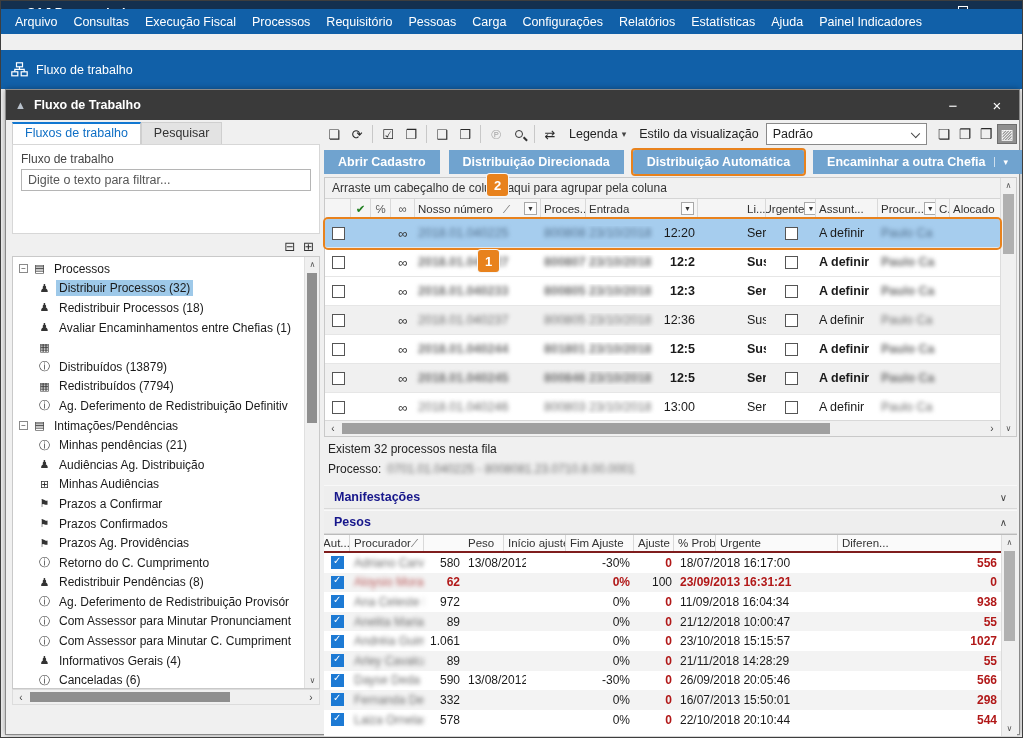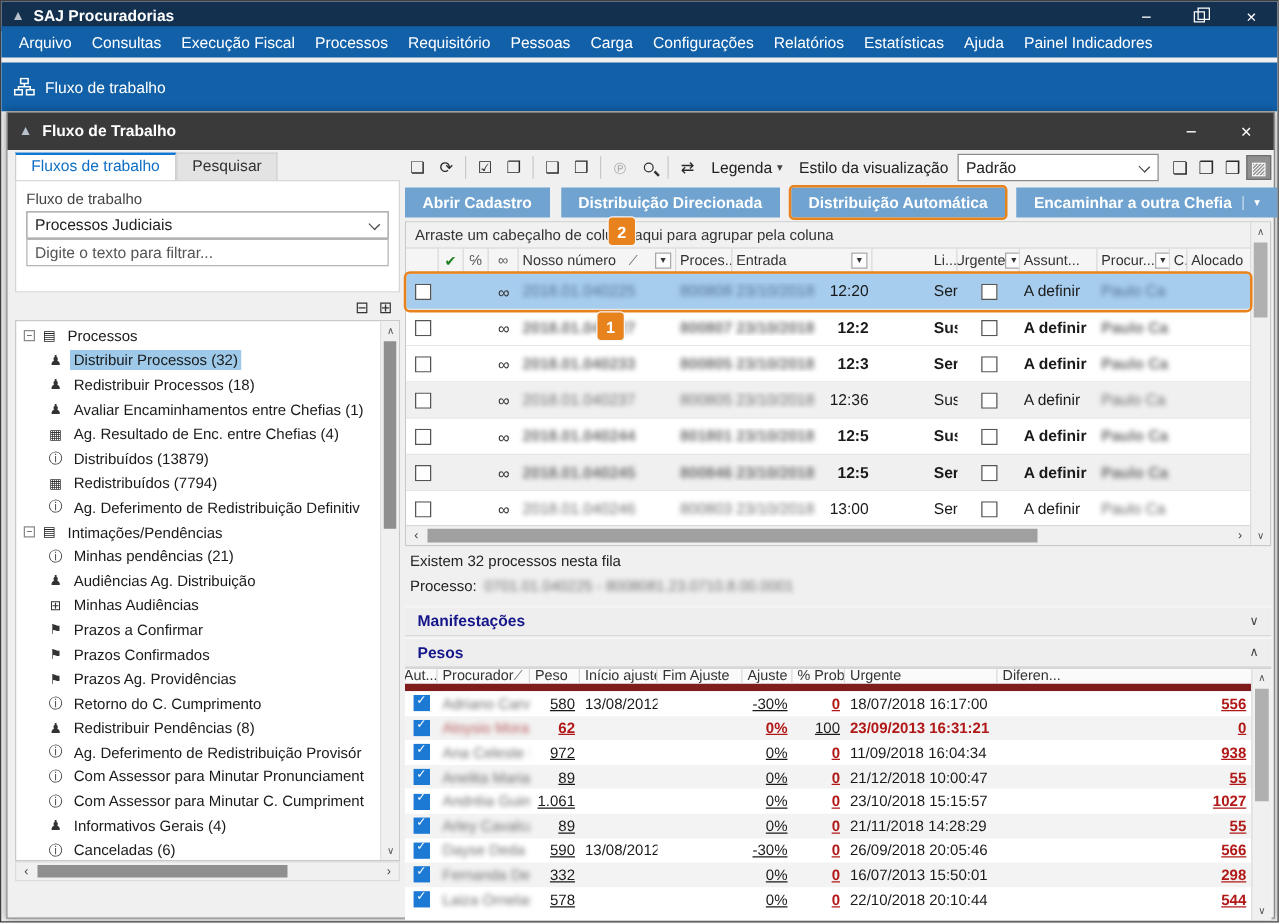--- a/index.html
+++ b/index.html
@@ -8,21 +8,21 @@
          border:1px solid #3e3e3e; }
 
   
   .titlebar { position:absolute; left:0; top:0; right:0; height:24px; background:#14304f; display:flex; align-items:center; color:#fff; }
   .titlebar .logo { margin:0 7px 0 8px; font-size:11px; color:#b9c2cc; }
   .titlebar .t { font-size:12.5px; font-weight:bold; }
   .wctrl { margin-left:auto; display:flex; height:100%; }
   .wbtn { width:42px; height:100%; display:flex; align-items:center; justify-content:center; color:#fff; font-size:14px; }
   .restore-glyph { width:9px; height:9px; border:1px solid #fff; position:relative; }
   .restore-glyph::before { content:""; position:absolute; left:2px; top:-4px; width:8px; height:8px; border:1px solid #fff; }
-  .menubar { position:absolute; left:0; top:20px; right:0; height:25px; background:#1160a8; display:flex; align-items:center; padding-left:6px; }
+  .menubar { position:absolute; left:0; top:8px; right:0; height:25px; background:#1160a8; display:flex; align-items:center; padding-left:6px; }
   .menubar .mi { color:#fff; font-size:12.5px; padding:4px 8px; white-space:nowrap; }
   .quickbar { position:absolute; left:0; top:49px; right:0; height:39px; background:#1160a8; display:flex; align-items:center; color:#fff; }
   .quickbar .qi { margin:0 8px 0 10px; display:flex; }
   .quickbar .ql { font-size:12.5px; }
 
   
   .window { position:absolute; left:4px; top:88px; width:1015px; height:646px; background:#f0f0f0; border:1px solid #8a8a8a; box-shadow:0 0 6px rgba(0,0,0,.35); }
   .win-title { position:absolute; left:0; top:0; right:0; height:30px; background:#3a3a3a; display:flex; align-items:center; color:#fff; }
   .win-title .logo { margin:0 8px 0 9px; font-size:11px; color:#b9c2cc; }
   .win-title .t { font-size:12.5px; font-weight:bold; }
@@ -107,32 +107,32 @@
   .g-hscroll { position:absolute; left:0; right:16px; bottom:0; height:16px; background:#f0f0f0; border-top:1px solid #d9d9d9; }
   .g-hscroll .thumb { position:absolute; left:17px; right:170px; top:2px; bottom:2px; background:#a0a0a0; }
 
   .statline { position:absolute; left:322px; top:352px; font-size:12px; color:#222; }
   .procline { position:absolute; left:322px; top:372px; font-size:12px; color:#222; display:flex; gap:6px; }
   .band { position:absolute; left:318px; width:693px; height:24px; background:#eee; border-bottom:1px solid #d9d9d9; border-top:1px solid #f8f8f8; display:flex; align-items:center; padding:0 10px; }
   .band .bt { font-size:12.5px; font-weight:bold; color:#16168b; }
   .band .bc { margin-left:auto; font-size:10px; color:#444; }
 
   .pesos { position:absolute; left:318px; top:444px; width:693px; height:202px; background:#fff; border-top:1px solid #bbb; }
-  .phead { position:absolute; left:0; top:0; right:16px; height:18px; background:#fafafa; border-bottom:6px solid #7f1d1d; display:flex; font-size:11.5px; color:#333; }
+  .phead { position:absolute; left:0; top:0; right:16px; height:18px; background:#fafafa; border-bottom:2px solid #7f1d1d; display:flex; font-size:11.5px; color:#333; }
   .phead .hc { display:flex; align-items:center; padding:0 4px; border-right:1px solid #d9d9d9; overflow:hidden; white-space:nowrap; }
   .p-aut{width:26px;flex:none;justify-content:center;} .p-name{width:74px;flex:none;}
   .p-peso{width:40px;flex:none;justify-content:flex-end;} .p-ini{width:62px;flex:none;}
   .p-fim{width:68px;flex:none;} .p-aju{width:40px;flex:none;justify-content:flex-end;}
   .p-pro{width:42px;flex:none;justify-content:flex-end;} .p-urg{width:122px;flex:none;}
   .p-dif{flex:1;justify-content:flex-end;border-right:none !important;}
   .prows { position:absolute; left:0; top:18px; right:16px; }
   .prow { height:19.6px; display:flex; align-items:center; font-size:12px; color:#1a1a1a; background:#fff; }
   .prow:nth-child(even) { background:#f3f3f3; }
   .prow > span { display:flex; align-items:center; padding:0 4px; overflow:hidden; white-space:nowrap; }
-  .prow .p-peso,.prow .p-aju,.prow .p-pro,.prow .p-dif { justify-content:flex-end;text-decoration:underline; }
+  .prow .p-peso,.prow .p-aju,.prow .p-pro,.prow .p-dif { justify-content:flex-end; }
   .prow .p-pro,.prow .p-dif { color:#b11818; font-weight:bold; }
   .prow.red .p-name { color:#b95b5b; }
   .prow.red .p-peso,.prow.red .p-aju,.prow.red .p-urg { color:#b11818; font-weight:bold; }
   .prow.red .p-pro { color:#1a1a1a; font-weight:normal; }
   .p-vscroll { position:absolute; right:0; top:0; bottom:0; width:16px; background:#f0f0f0; border-left:1px solid #dcdcdc; }
   .p-vscroll .thumb { position:absolute; left:2px; right:2px; top:16px; height:90px; background:#b0b0b0; }
 
   .badge { position:absolute; width:21px; height:22px; background:#e8821d; border-radius:3px; color:#fff; font-size:13px; font-weight:bold; display:flex; align-items:center; justify-content:center; z-index:5; box-shadow:0 0 0 1px #f6f6f6; }
 </style>
 </head>
@@ -189,24 +189,20 @@
     </div>
   </div>
 
   <div class="tabs">
     <span class="tab active">Fluxos de trabalho</span>
     <span class="tab">Pesquisar</span>
   </div>
 
   <div class="lcard">
     <div class="lbl">Fluxo de trabalho</div>
-    <div class="combo">
-      <span>Processos Judiciais</span>
-      <span class="chev"></span>
-    </div>
     <input class="tinput" placeholder="Digite o texto para filtrar..." style="">
   </div>
 
   <div class="treeicons">
     <span>⊟</span>
     <span>⊞</span>
   </div>
 
   <div class="treebox">
     <div class="treerows">
@@ -222,21 +218,20 @@
       <div class="trow lv1">
           <span class="ticon">♟</span>
           <span class="tlabel">Redistribuir Processos (18)</span>
         </div>
       <div class="trow lv1">
           <span class="ticon">♟</span>
           <span class="tlabel">Avaliar Encaminhamentos entre Chefias (1)</span>
         </div>
       <div class="trow lv1">
           <span class="ticon">▦</span>
-          <span class="tlabel">Ag. Resultado de Enc. entre Chefias (4)</span>
         </div>
       <div class="trow lv1">
           <span class="ticon">ⓘ</span>
           <span class="tlabel">Distribuídos (13879)</span>
         </div>
       <div class="trow lv1">
           <span class="ticon">▦</span>
           <span class="tlabel">Redistribuídos (7794)</span>
         </div>
       <div class="trow lv1">
@@ -588,21 +583,21 @@
 
   <div class="pesos">
     <div class="phead">
       <span class="hc p-aut">
           <span>Aut...</span>
         </span>
       <span class="hc p-name">
           <span>Procurador</span>
           <span class="sortmark">∕</span>
         </span>
-      <span class="hc p-peso" style="justify-content:flex-start;">
+      <span class="hc p-peso" style="justify-content:flex-start;margin-left:40px;">
           <span>Peso</span>
         </span>
       <span class="hc p-ini">
           <span>Início ajuste</span>
         </span>
       <span class="hc p-fim">
           <span>Fim Ajuste</span>
         </span>
       <span class="hc p-aju" style="justify-content:flex-start;">
           <span>Ajuste %</span>

